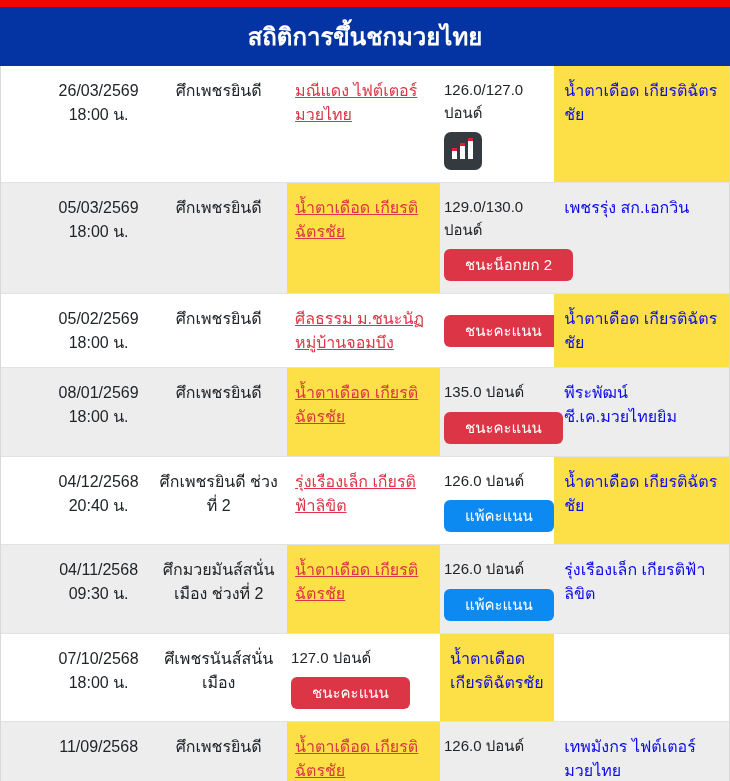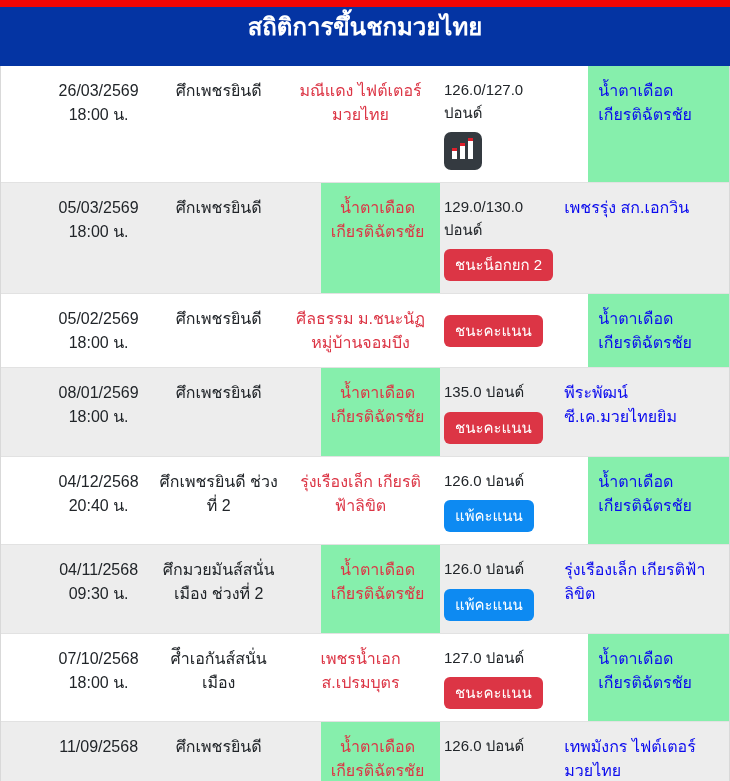--- a/index.html
+++ b/index.html
@@ -5,45 +5,45 @@
   * { margin:0; padding:0; box-sizing:border-box; }
   html,body { background:#f7f7f7; }
   body { font-family:"Liberation Sans","DejaVu Sans",sans-serif; }
   .page {
     width:730px; height:781px; margin:0 auto; background:#fff;
     overflow:hidden; position:relative;
   }
   .top-strip { height:7px; background:#f10505; }
   .title-bar {
     height:59px; background:#0434a3; color:#fff;
-    display:flex; justify-content:center;
+    display:flex; align-items:center; justify-content:center;
     font-size:24px; font-weight:bold;
   }
   .table-body {
     border-left:1px solid #d9d9d9; border-right:1px solid #d9d9d9;
   }
   .row {
     display:grid;
     grid-template-columns:20.5% 18.8% 21% 15.7% 24%;
     background:#fff;
     border-bottom:1px solid #e2e2e2;
   }
   .row.alt { background:#ededed; }
   .cell {
     padding:13px 8px 12px 8px;
     font-size:16px; line-height:1.5; color:#212529;
   }
   .cell.date { text-align:center;margin-left:46px; }
   .cell.event { text-align:center; }
-  .cell.red-f { text-align:center; padding-right:14px; color:#dc3545; }
+  .cell.red-f { text-align:left; padding-right:14px; color:#dc3545;text-decoration:underline; }
   .cell.blue-f { text-align:left; padding-left:10px; color:#0b0bee; }
-  .cell.hl { background:#86efac;margin-left:34px; }
+  .cell.hl { background:#fde047; }
   .cell.result { text-align:left; font-size:15px; padding-left:4px; padding-right:4px; }
   .badge {
-    display:inline-block; margin-top:8px; padding:7px 11px;
+    display:inline-block; margin-top:8px; padding:7px 21px;
     border-radius:6px; color:#fff; font-size:15px; line-height:1.2;
     white-space:nowrap;
   }
   .badge.red { background:#dc3545; }
   .badge.blue { background:#0d8af2; }
   .stats-btn {
     display:inline-flex; align-items:flex-end; justify-content:center;
     width:38px; height:38px; margin-top:8px; background:#343a40;
     border:none; border-radius:7px; cursor:pointer; padding-bottom:8px;
   }
@@ -151,22 +151,21 @@
       
     </div>
     <div class="cell blue-f">รุ่งเรืองเล็ก เกียรติฟ้าลิขิต</div>
   </div>
 
   <div class="row">
     <div class="cell date">
       <div>07/10/2568</div>
       <div>18:00 น.</div>
     </div>
-    <div class="cell event">ศึำเอกันส์สนั่นเมือง</div>
-    <div class="cell red-f">เพชรน้ำเอก ส.เปรมบุตร</div>
+    <div class="cell event">ศึเพชรนันส์สนั่นเมือง</div>
     <div class="cell result">
       <div>127.0 ปอนด์</div>
       <span class="badge red">ชนะคะแนน</span>
       
     </div>
     <div class="cell blue-f hl">น้ำตาเดือด เกียรติฉัตรชัย</div>
   </div>
 
   <div class="row alt">
     <div class="cell date">

